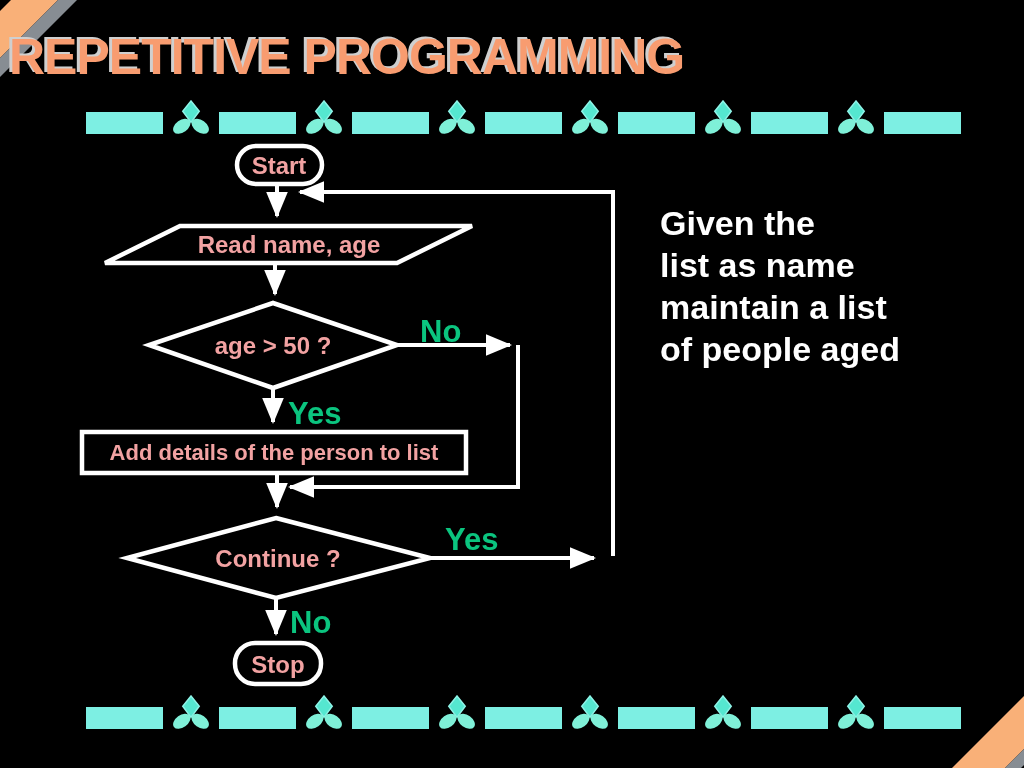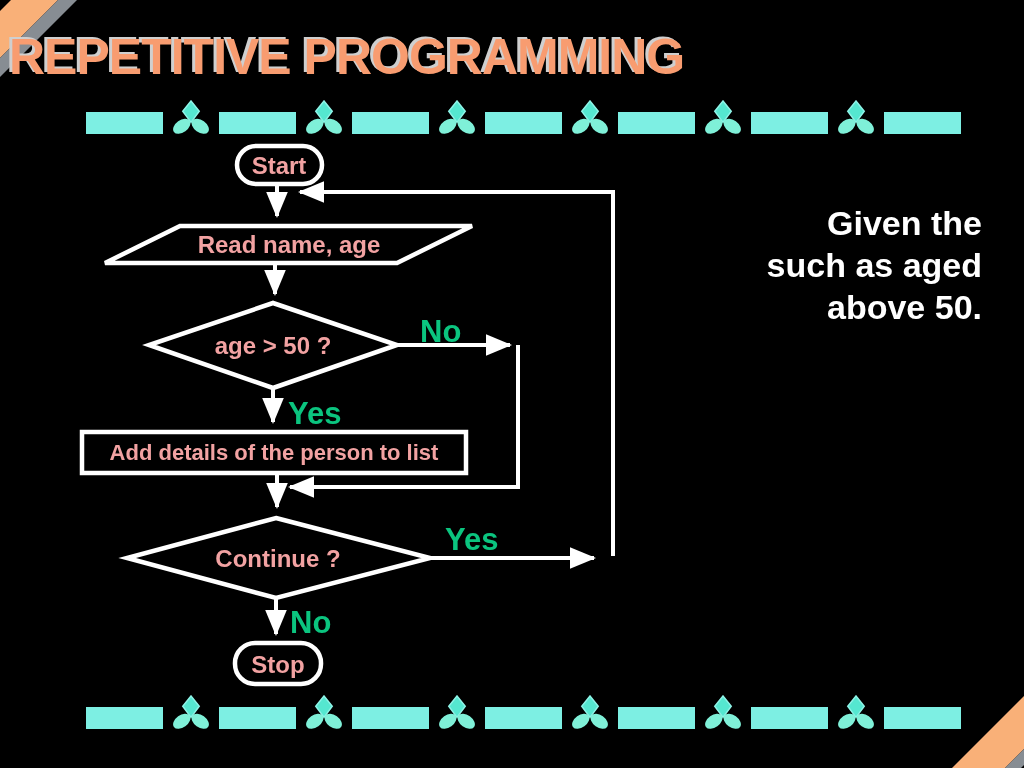--- a/index.html
+++ b/index.html
@@ -11,21 +11,21 @@
   .title{
     position:absolute;top:28px;left:9px;width:100%;
     text-align:left;color:#F89C70;font-weight:bold;
     font-size:50px;letter-spacing:-1px;
     text-shadow:-3px -2px 0 #CFCFCF;
     white-space:nowrap;
   }
   
   .desc{
     position:absolute;left:660px;top:202px;width:322px;
-    text-align:right;color:#FFFFFF;font-weight:bold;
+    text-align:left;color:#FFFFFF;font-weight:bold;
     font-size:34px;line-height:42px;
   }
   
   .border-row{
     position:absolute;left:82px;width:882px;height:35px;
     display:flex;gap:8px;align-items:flex-end;justify-content:center;
   }
   .border-row.top{top:100px;}
   .border-row.bottom{top:695px;}
   .dash{width:77px;height:22px;background:#7DEFE3;margin-bottom:1px;}
@@ -163,17 +163,18 @@
     <text class="node-text" x="278" y="673">Stop</text>
 
     <text class="edge-label" x="420" y="342">No</text>
     <text class="edge-label" x="288" y="424">Yes</text>
     <text class="edge-label" x="445" y="550">Yes</text>
     <text class="edge-label" x="290" y="633">No</text>
   </svg>
 
   <div class="desc">
     <div>Given the</div>
-    <div>such as aged</div>
-    <div>above 50.</div>
+    <div>list as name</div>
+    <div>maintain a list</div>
+    <div>of people aged</div>
   </div>
 
 </div>
 
 </body></html>

